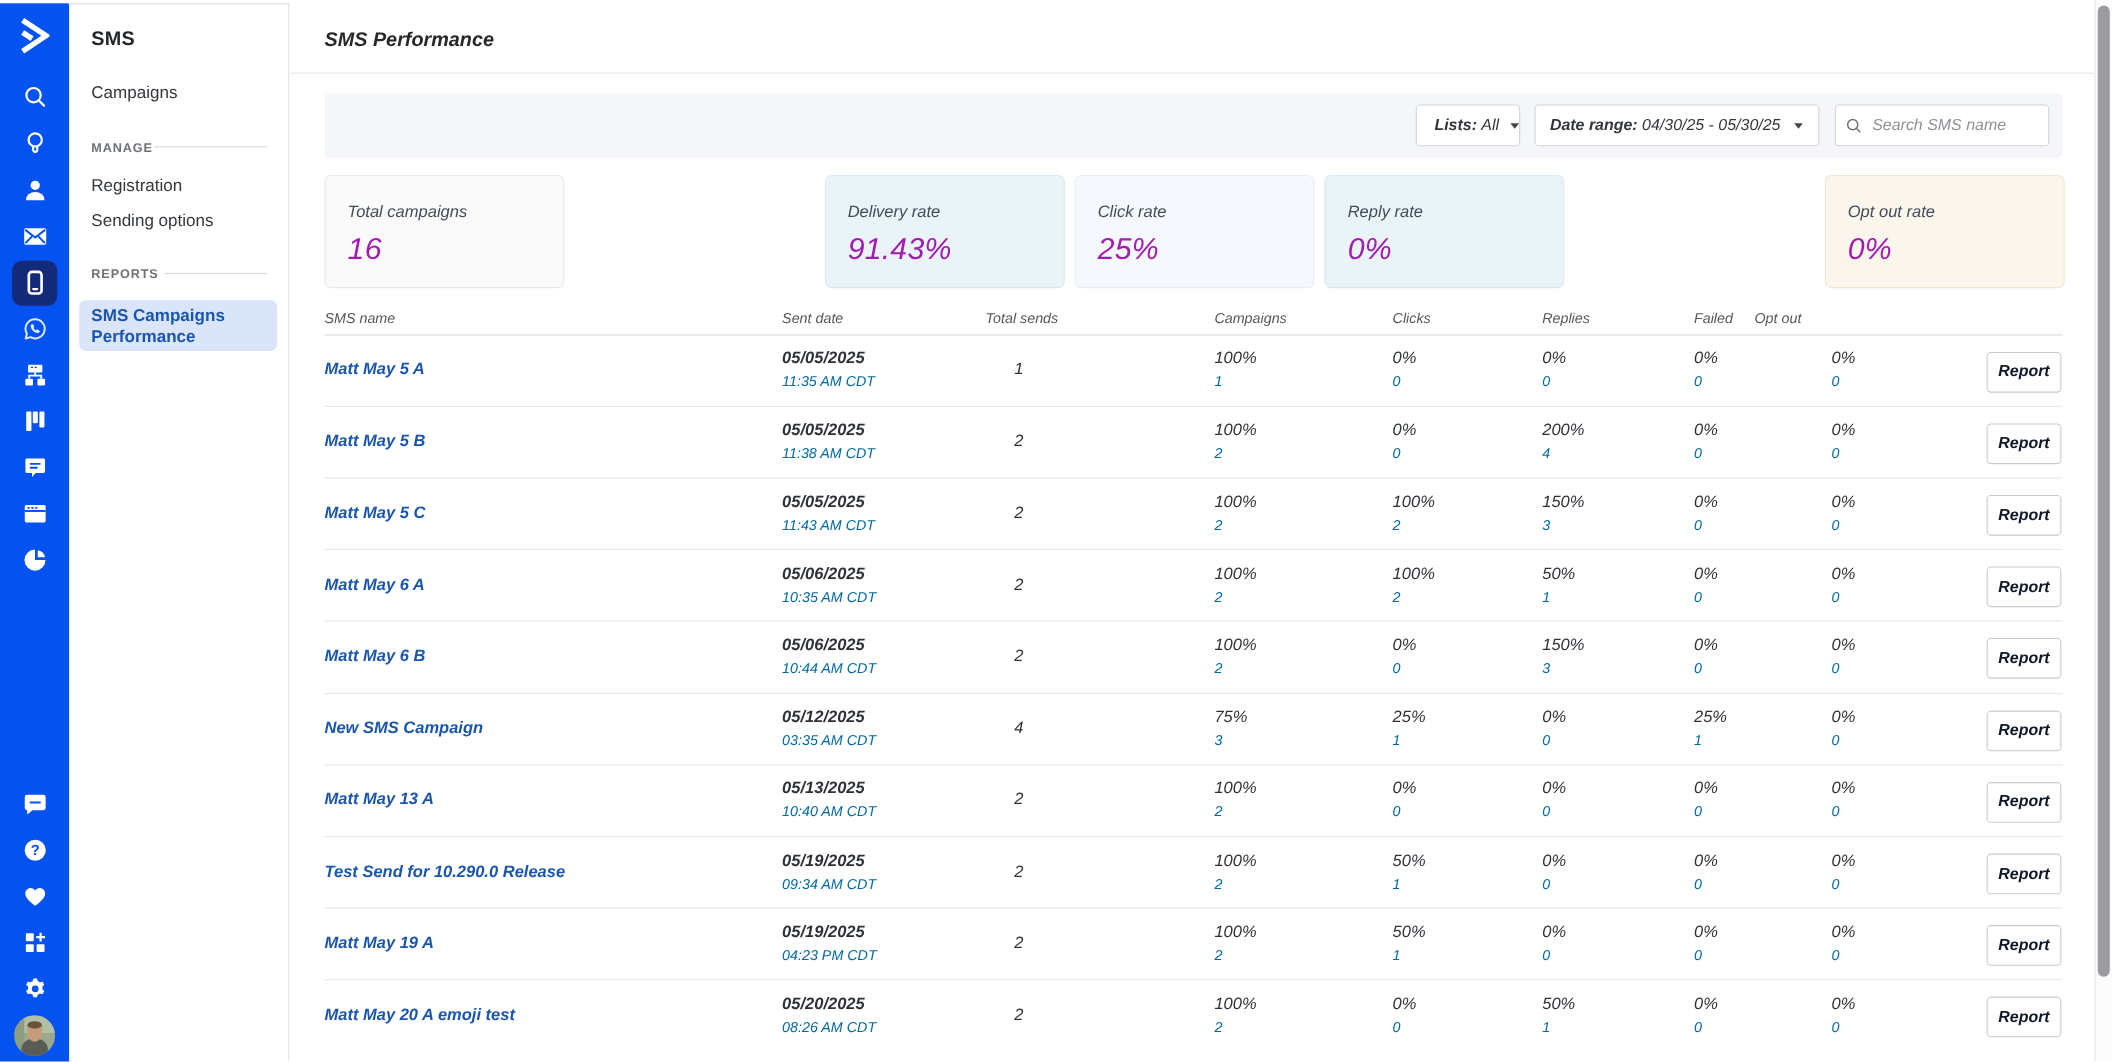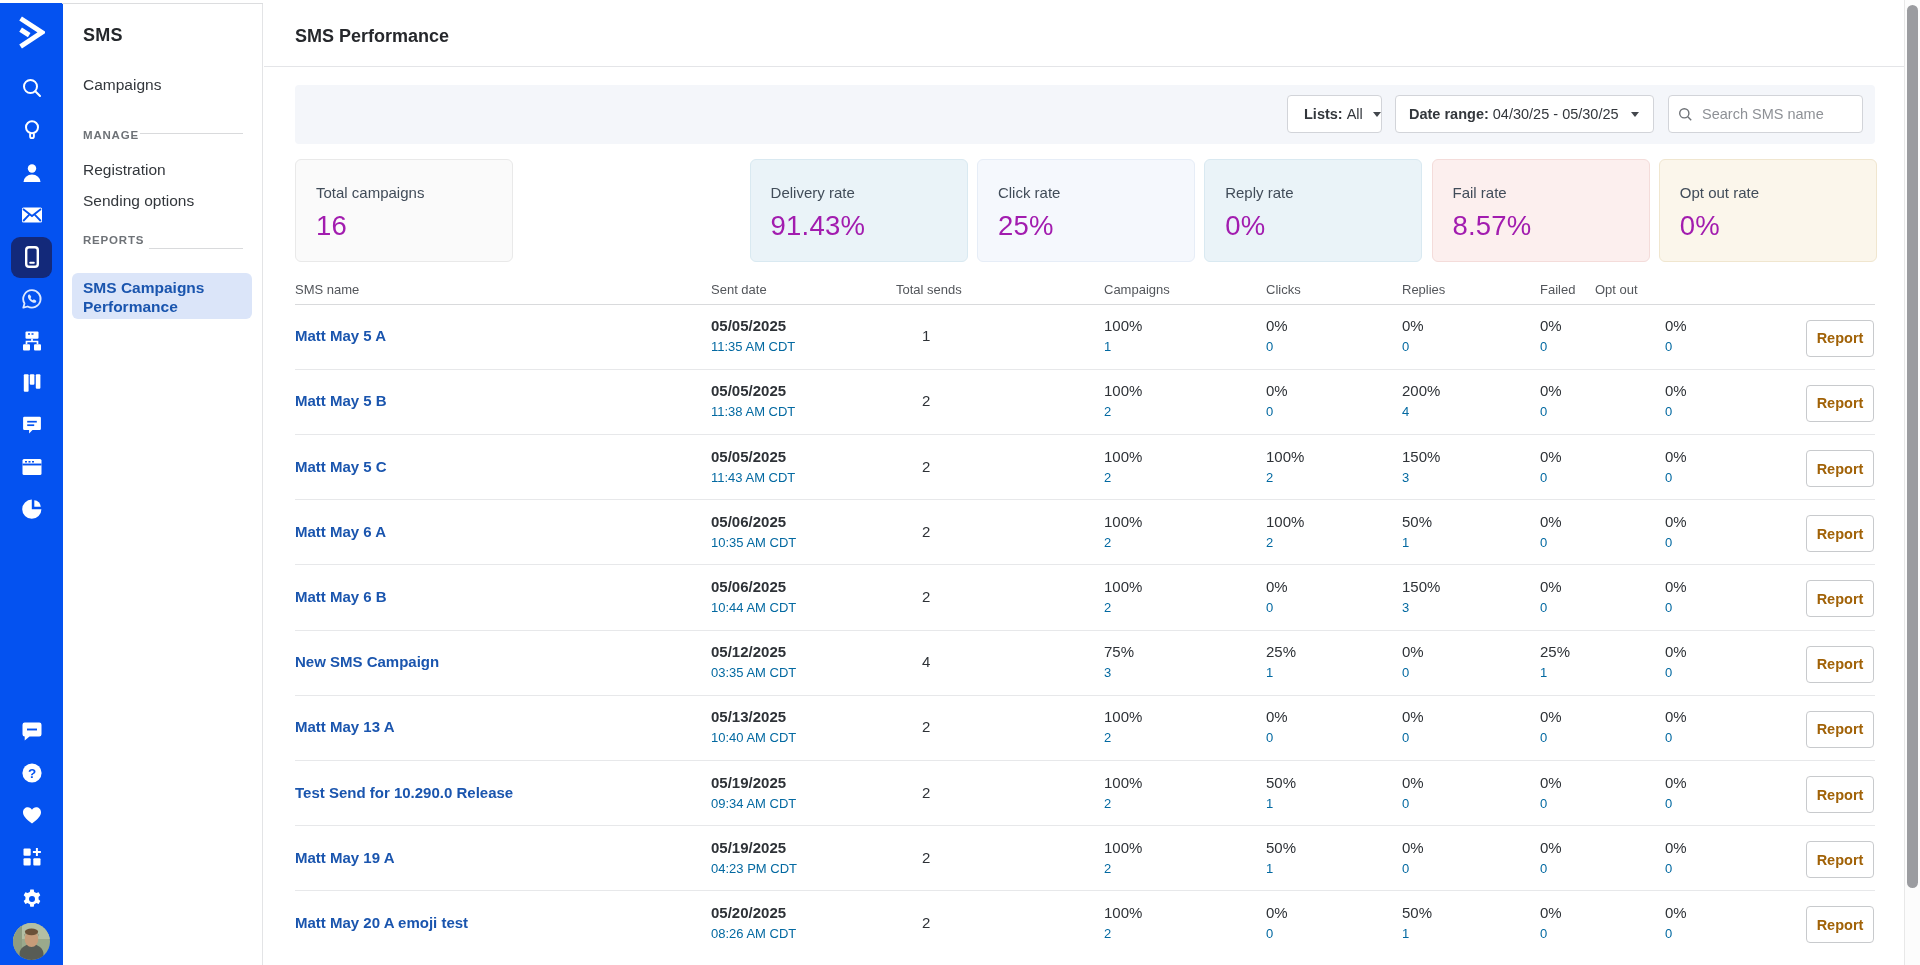--- a/index.html
+++ b/index.html
@@ -11,21 +11,21 @@
 
 #subnav{position:absolute;left:63px;top:3px;width:200px;height:962px;background:#fff;border-right:1px solid #e3e4e6;}
 #topline{position:absolute;left:62px;top:3px;width:201px;height:1px;background:#dcdddf;}
 #smstitle{position:absolute;left:20px;top:22px;font-size:18px;font-weight:bold;color:#24272b;letter-spacing:.2px;}
 .snitem{position:absolute;left:20px;font-size:15.5px;color:#33373c;}
 .snhead{position:absolute;left:20px;font-size:11.5px;font-weight:bold;color:#6e7277;letter-spacing:.8px;}
 .snrule{position:absolute;height:1px;background:#d9dadc;}
 #active{position:absolute;left:9px;top:270px;width:180px;height:46px;border-radius:6px;background:#dbe5f9;}
 #activetxt{position:absolute;left:20px;top:274.5px;width:170px;font-size:15.5px;font-weight:bold;color:#1a55ae;line-height:19px;}
 
-#main{position:absolute;left:264px;top:0;width:1640px;height:965px;background:#fff;}
+#main{position:absolute;left:264px;top:0;width:1640px;height:965px;background:#fff;font-style:italic;}
 #pagetitle{position:absolute;left:31px;top:25.5px;font-size:18px;font-weight:bold;color:#26282c;}
 #headrule{position:absolute;left:0;top:66px;width:1640px;height:1px;background:#e4e5e8;}
 #toolbar{position:absolute;left:31px;top:85px;width:1580px;height:59px;background:#f4f6fa;border-radius:4px;}
 .tbox{position:absolute;top:95px;height:38px;background:#fff;border:1px solid #d2d4d9;border-radius:4px;
   display:flex;align-items:center;font-size:14.5px;color:#33373c;}
 .caret{width:0;height:0;border-left:4.5px solid transparent;border-right:4.5px solid transparent;border-top:5.5px solid #43474d;margin-left:10px;}
 #searchbox{position:absolute;left:1404px;top:95px;width:195px;height:38px;background:#fff;border:1px solid #d2d4d9;border-radius:4px;display:flex;align-items:center;}
 #searchbox span{color:#8e9196;font-size:14.5px;margin-left:9px;}
 
 .card{position:absolute;top:159px;width:218px;height:103px;border-radius:6px;border:1px solid;}
@@ -33,21 +33,21 @@
 .cval{position:absolute;left:20px;top:50px;font-size:27.5px;color:#a21caf;letter-spacing:.2px;}
 
 .th{position:absolute;top:282px;font-size:13px;color:#53565b;}
 .hline{position:absolute;height:1px;background:#d9dadc;left:31px;width:1580px;}
 .rline{position:absolute;height:1px;background:#e7e8ea;left:31px;width:1580px;}
 .link{position:absolute;font-size:15px;font-weight:bold;color:#1a55ae;}
 .big{position:absolute;font-size:15px;color:#2e3237;}
 .smb{position:absolute;font-size:15px;font-weight:bold;color:#2e3237;}
 .sub{position:absolute;font-size:13px;color:#0369a1;}
 .rbtn{position:absolute;left:1542px;width:68px;height:37px;background:#fff;border:1px solid #c8cacd;border-radius:4px;
-  display:flex;align-items:center;justify-content:center;font-size:14.5px;font-weight:bold;color:#a16207;}
+  display:flex;align-items:center;justify-content:center;font-size:14.5px;font-weight:bold;color:#0f172a;}
 
 #sbar{position:absolute;left:1904px;top:0;width:16px;height:965px;background:#fcfcfc;border-left:1px solid #e8e8e8;}
 #sthumb{position:absolute;left:1906.5px;top:5px;width:11px;height:883px;border-radius:5.5px;background:#9b9ca0;}
 #topstrip{position:absolute;left:0;top:0;width:1920px;height:3px;background:#fff;}
 </style></head>
 <body>
 <div id="topstrip"></div>
 <div id="rail">
 <div class="ricon" style="top:13.0px;height:34px;">
       <svg width="27" height="33" viewBox="0 0 27 33">
@@ -181,21 +181,21 @@
 </svg>
     </div>
 </div>
 <div id="subnav">
 <div id="smstitle">SMS</div>
 <div class="snitem" style="top:72.5px;">Campaigns</div>
 <div class="snhead" style="top:126px;">MANAGE</div>
 <div class="snrule" style="left:77px;top:130px;width:103px;"></div>
 <div class="snitem" style="top:157.5px;">Registration</div>
 <div class="snitem" style="top:189px;">Sending options</div>
-<div class="snhead" style="top:231px;">REPORTS</div>
+<div class="snhead" style="top:241px;">REPORTS</div>
 <div class="snrule" style="left:86px;top:245px;width:94px;"></div>
 <div id="active"></div>
 <div id="activetxt">SMS Campaigns Performance</div>
 </div>
 <div id="topline"></div>
 <div id="main">
     <div id="pagetitle">SMS Performance</div>
 <div id="headrule"></div>
 <div id="toolbar"></div>
 <div class="tbox" style="left:1023px;width:95px;">
@@ -221,24 +221,20 @@
       <div class="clabel">Delivery rate</div>
       <div class="cval">91.43%</div>
     </div>
 <div class="card" style="left:712.9px;background:#f5f8fd;border-color:#e6edf7;">
       <div class="clabel">Click rate</div>
       <div class="cval">25%</div>
     </div>
 <div class="card" style="left:940.2px;background:#eaf3f8;border-color:#d9e9f1;">
       <div class="clabel">Reply rate</div>
       <div class="cval">0%</div>
-    </div>
-<div class="card" style="left:1167.5px;background:#fcefee;border-color:#f4dcda;">
-      <div class="clabel">Fail rate</div>
-      <div class="cval">8.57%</div>
     </div>
 <div class="card" style="left:1394.8px;background:#fbf6eb;border-color:#f0e6cf;">
       <div class="clabel">Opt out rate</div>
       <div class="cval">0%</div>
     </div>
 <div class="th" style="left:31px;">SMS name</div>
 <div class="th" style="left:447px;">Sent date</div>
 <div class="th" style="left:632px;">Total sends</div>
 <div class="th" style="left:840px;">Campaigns</div>
 <div class="th" style="left:1002px;">Clicks</div>

